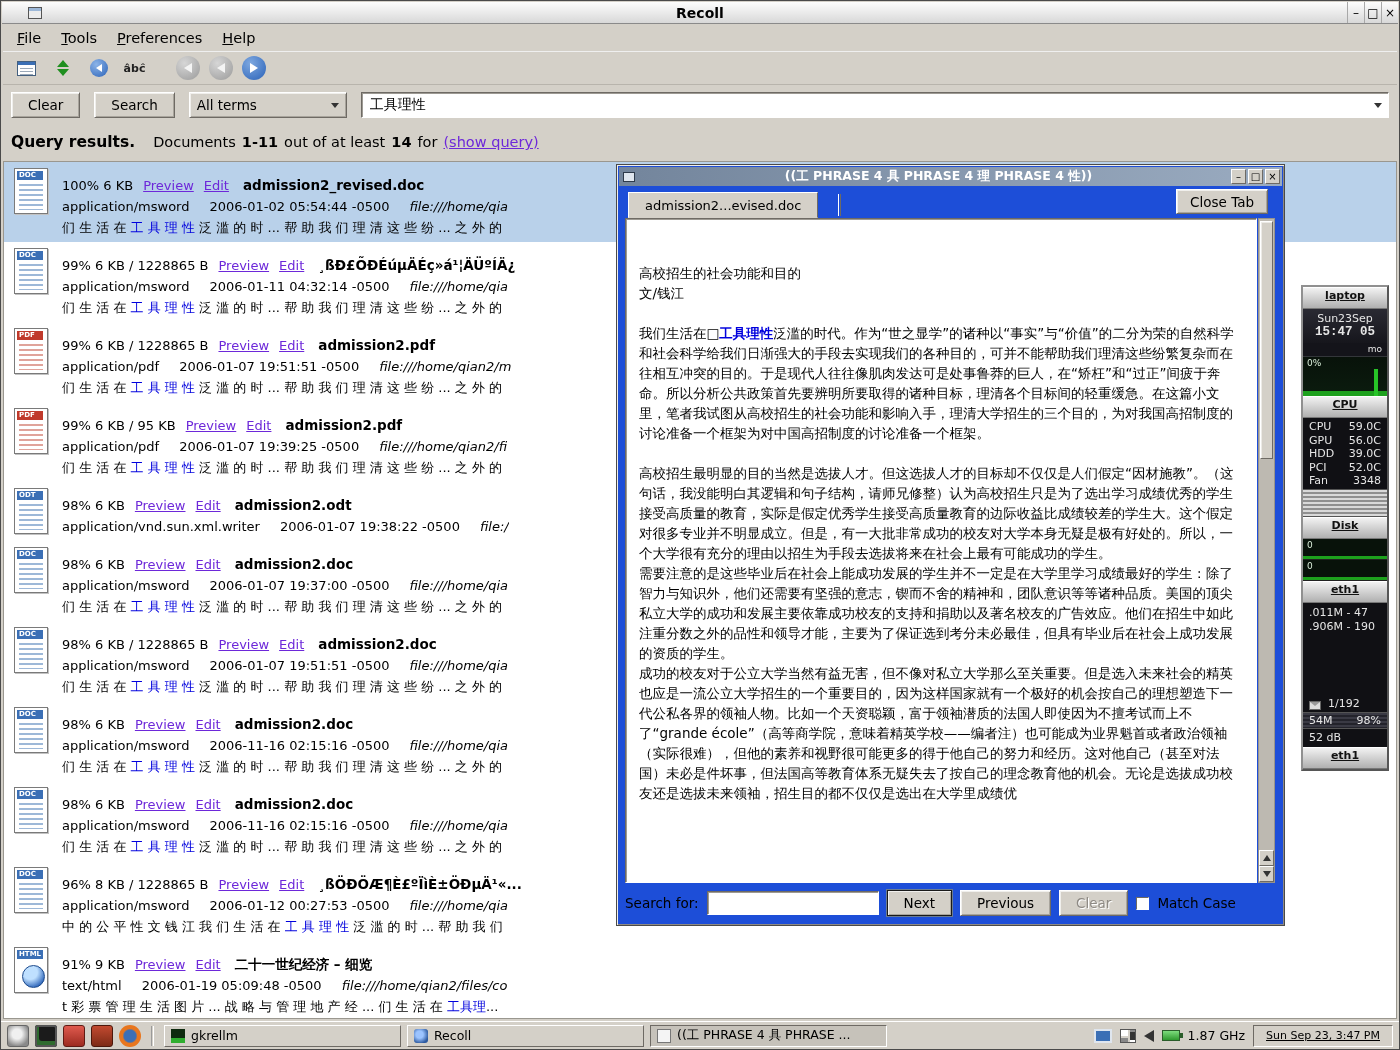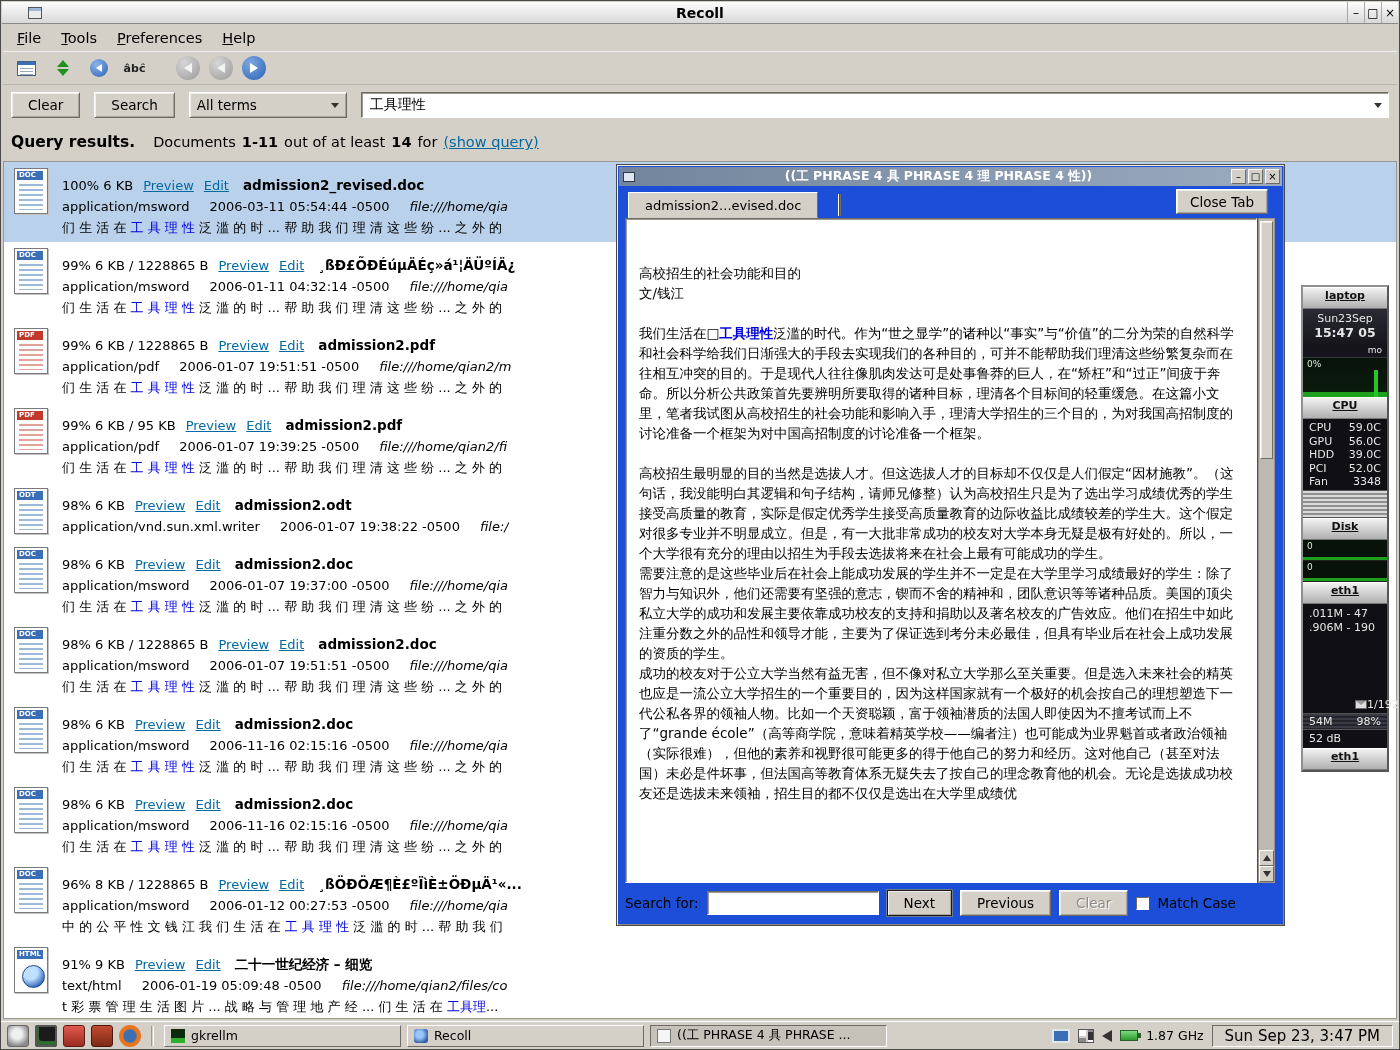--- a/index.html
+++ b/index.html
@@ -47,21 +47,21 @@
     box-shadow:inset 1px 1px 0 #f0efec, inset -1px -1px 0 #a8a49c; display:flex; align-items:center; justify-content:space-between; padding:0 7px; font-size:13.5px; }
   .combo-arrow { width:0; height:0; border-left:4px solid transparent; border-right:4px solid transparent; border-top:5px solid #333; }
   .query-box { flex:1; height:26px; background:#fff; border:1px solid; border-color:#6e6a64 #ffffff #ffffff #6e6a64;
     box-shadow:inset 1px 1px 0 #9d9a93; display:flex; align-items:center; padding:0 8px; font-size:14px; position:relative; }
   .query-arrow { position:absolute; right:6px; top:10px; }
 
   
   .results-header { position:absolute; top:126px; left:4px; right:4px; height:30px; display:flex; align-items:center; gap:6px; font-size:14.5px; padding-left:6px; }
   .rh-title { font-weight:bold; font-size:15.5px; margin-right:12px; }
   .rh-b { font-weight:bold; }
-  a.link { color:#0369a1; text-decoration:underline; cursor:pointer; }
+  a.link { color:#6d28d9; text-decoration:underline; cursor:pointer; }
 
   
   .results { position:absolute; top:160px; left:2px; right:2px; bottom:30px; background:#fff; overflow:hidden; border:1px solid #9a978f; }
   .result-row { display:flex; padding:5px 6px 4px 8px; white-space:nowrap; }
   .result-row[data-selected="true"] { background:#b9d1ea; }
   .file-icon { width:42px; margin-right:8px; position:relative; flex:none; }
   .fi-page { position:absolute; top:1px; left:2px; width:34px; height:46px; background:#fff; border:1px solid #7a7a7a; box-shadow:1px 1px 0 #c2c2c2; }
   .fi-band { position:absolute; top:2px; left:2px; right:4px; height:9px; font-size:7px; line-height:9px; color:#fff; font-weight:bold; padding-left:2px; }
   .file-icon[data-icon="doc"] .fi-band { background:#3b6fb5; }
   .file-icon[data-icon="html"] .fi-band { background:#3b6fb5; }
@@ -115,35 +115,35 @@
   .btn-default { border:1px solid #1a1a1a; box-shadow:inset 1px 1px 0 #f0efec, inset -1px -1px 0 #a8a49c, 0 0 0 1px #6b7c90; }
   .btn-disabled { color:#8e8a84; text-shadow:1px 1px 0 #fff; }
   .checkbox { width:13px; height:13px; background:#fff; border:1px solid; border-color:#6e6a64 #ffffff #ffffff #6e6a64; flex:none; }
 
   
   .gkrellm { position:absolute; left:1300px; top:284px; width:88px; z-index:6; background:#101014; color:#e6e6e6;
     border:2px solid; border-color:#909090 #565656 #565656 #909090; }
   .gk-strip { background:linear-gradient(#f2f2f2,#b0b0b0); color:#111; font-size:11px; font-weight:bold; text-align:center; height:22px; line-height:15px; border-top:1px solid #fff; border-bottom:1px solid #777;text-decoration:underline; }
   .gk-clock { text-align:center; padding:3px 0 4px; background:linear-gradient(#2a2a33,#16161c); }
   .gk-clock .d { font-size:11px; }
-  .gk-clock .t { font-size:12.5px; font-weight:bold; }
+  .gk-clock .t { font-size:12.5px; font-weight:bold;font-family:Liberation Mono, monospace; }
   .gk-mo { font-size:9px; text-align:right; padding:1px 5px 2px 0; background:#14141a; }
   .gk-graph { position:relative; height:40px; background:linear-gradient(#08120a,#0b1c0e); border-top:1px solid #33363a; }
   .gk-graph .lbl { position:absolute; top:1px; left:4px; font-size:9px; color:#d8ecd8; }
   .gk-base { position:absolute; bottom:0; left:0; right:0; height:5px; background:#1da11d; }
   .gk-spike { position:absolute; bottom:0; right:9px; width:4px; height:27px; background:#27c427; }
   .gk-rows { font-size:11px; padding:2px 0 1px; background:#101014; }
   .gk-row { display:flex; justify-content:space-between; padding:0 6px; line-height:13.5px; }
   .gk-krell { height:28px; background:repeating-linear-gradient(180deg,#d9d9d9 0 2px,#8f8f8f 2px 4px); border-top:1px solid #555; border-bottom:1px solid #555; }
   .gk-disk-graph { position:relative; height:21px; background:#08120a; border-bottom:1px solid #222; }
   .gk-disk-graph .lbl { position:absolute; top:1px; left:4px; font-size:9px; color:#d8ecd8; }
   .gk-disk-base { position:absolute; bottom:0; left:0; right:0; height:3px; background:#1da11d; }
   .gk-net { font-size:11px; padding:3px 6px; line-height:14px; background:#101014; }
   .gk-gap { height:58px; background:#101014; }
-  .gk-mail { display:flex; align-items:center; gap:0; font-size:11px; padding:2px 6px;margin-left:46px; }
+  .gk-mail { display:flex; align-items:flex-end; gap:7px; font-size:11px; padding:2px 6px; }
   .env { width:12px; height:9px; background:#ddd; border:1px solid #666; position:relative; flex:none; }
   .env::after { content:""; position:absolute; left:0; top:0; width:0; height:0; border-left:5px solid transparent; border-right:5px solid transparent; border-top:4px solid #999; }
   .gk-meter { height:17px; background:repeating-linear-gradient(180deg,#3a3a44 0 2px,#23232b 2px 4px); display:flex; justify-content:space-between; align-items:center; font-size:11px; padding:0 6px; border-top:1px solid #555; border-bottom:1px solid #555; }
   .gk-vol { font-size:11px; padding:2px 6px 3px; }
 
   
   .taskbar { position:absolute; left:0; right:0; bottom:0; height:28px; background:#d4d0c8; border-top:1px solid #fff; display:flex; align-items:center; padding:0 6px; gap:6px; z-index:10; }
   .tb-launch { width:22px; height:22px; border-radius:3px; flex:none; }
   .li-1 { background:radial-gradient(circle at 45% 40%, #f0f0f0 0 30%, #8a8a8a 75%); border:1px solid #666; }
   .li-2 { background:#1b1b1b; box-shadow:inset 0 0 0 2px #555, inset 4px -6px 0 #2f6b2f; }
@@ -163,21 +163,21 @@
   .tray-grid { width:16px; height:14px; background:
      linear-gradient(#fff,#fff) 0 0/7px 6px no-repeat,
      linear-gradient(#888,#888) 9px 0/7px 6px no-repeat,
      linear-gradient(#888,#888) 0 8px/7px 6px no-repeat,
      linear-gradient(#fff,#fff) 9px 8px/7px 6px no-repeat; border:1px solid #555; }
   .tray-vol { width:0; height:0; border-top:6px solid transparent; border-bottom:6px solid transparent; border-right:10px solid #333; position:relative; }
   .tray-vol::after { content:""; position:absolute; left:-14px; top:-4px; width:5px; height:8px; background:#333; }
   .tray-batt { width:18px; height:11px; background:linear-gradient(#7ddc7d,#2f9a2f); border:1px solid #2a5d2a; position:relative; }
   .tray-batt::after { content:""; position:absolute; right:-4px; top:2px; width:3px; height:5px; background:#2a5d2a; }
   .freq { font-size:12.5px; }
-  .clockbox { height:22px; border:1px solid; border-color:#6e6a64 #fff #fff #6e6a64; display:flex; align-items:center; padding:0 12px; font-size:15px; }
+  .clockbox { height:22px; border:1px solid; border-color:#6e6a64 #fff #fff #6e6a64; display:flex; align-items:center; padding:0 12px; font-size:11px;text-decoration:underline; }
 </style>
 </head>
 <body>
 
 <div class="screen">
 
   <div class="titlebar">
     <div class="win-icon"></div>
     <div class="titlebar-title">Recoll</div>
     <div class="titlebar-controls">
@@ -257,21 +257,21 @@
           </div>
         </div>
         <div class="row-text">
           <div class="row-line1">
             <span class="row-meta">100% 6 KB</span>
             <a class="link">Preview</a>
             <a class="link">Edit</a>
             <span class="row-title">admission2_revised.doc</span>
           </div>
           <div class="row-line2">
-            <span class="mime">application/msword</span><span class="date">2006-03-11 05:54:44 -0500</span><span class="row-url">file:///home/qia</span>
+            <span class="mime">application/msword</span><span class="date">2006-01-02 05:54:44 -0500</span><span class="row-url">file:///home/qia</span>
           </div>
           <div class="row-snippet"><span>们 生 活 在 </span><span class="hl">工 具 理 性</span><span> 泛 滥 的 时 ... 帮 助 我 们 理 清 这 些 纷 ... 之 外 的</span></div>
         </div>
       </div>
       <div class="result-row">
         <div class="file-icon" data-icon="doc">
           <div class="fi-page">
             <div class="fi-band">DOC</div>
             <div class="fi-lines"></div>
 

